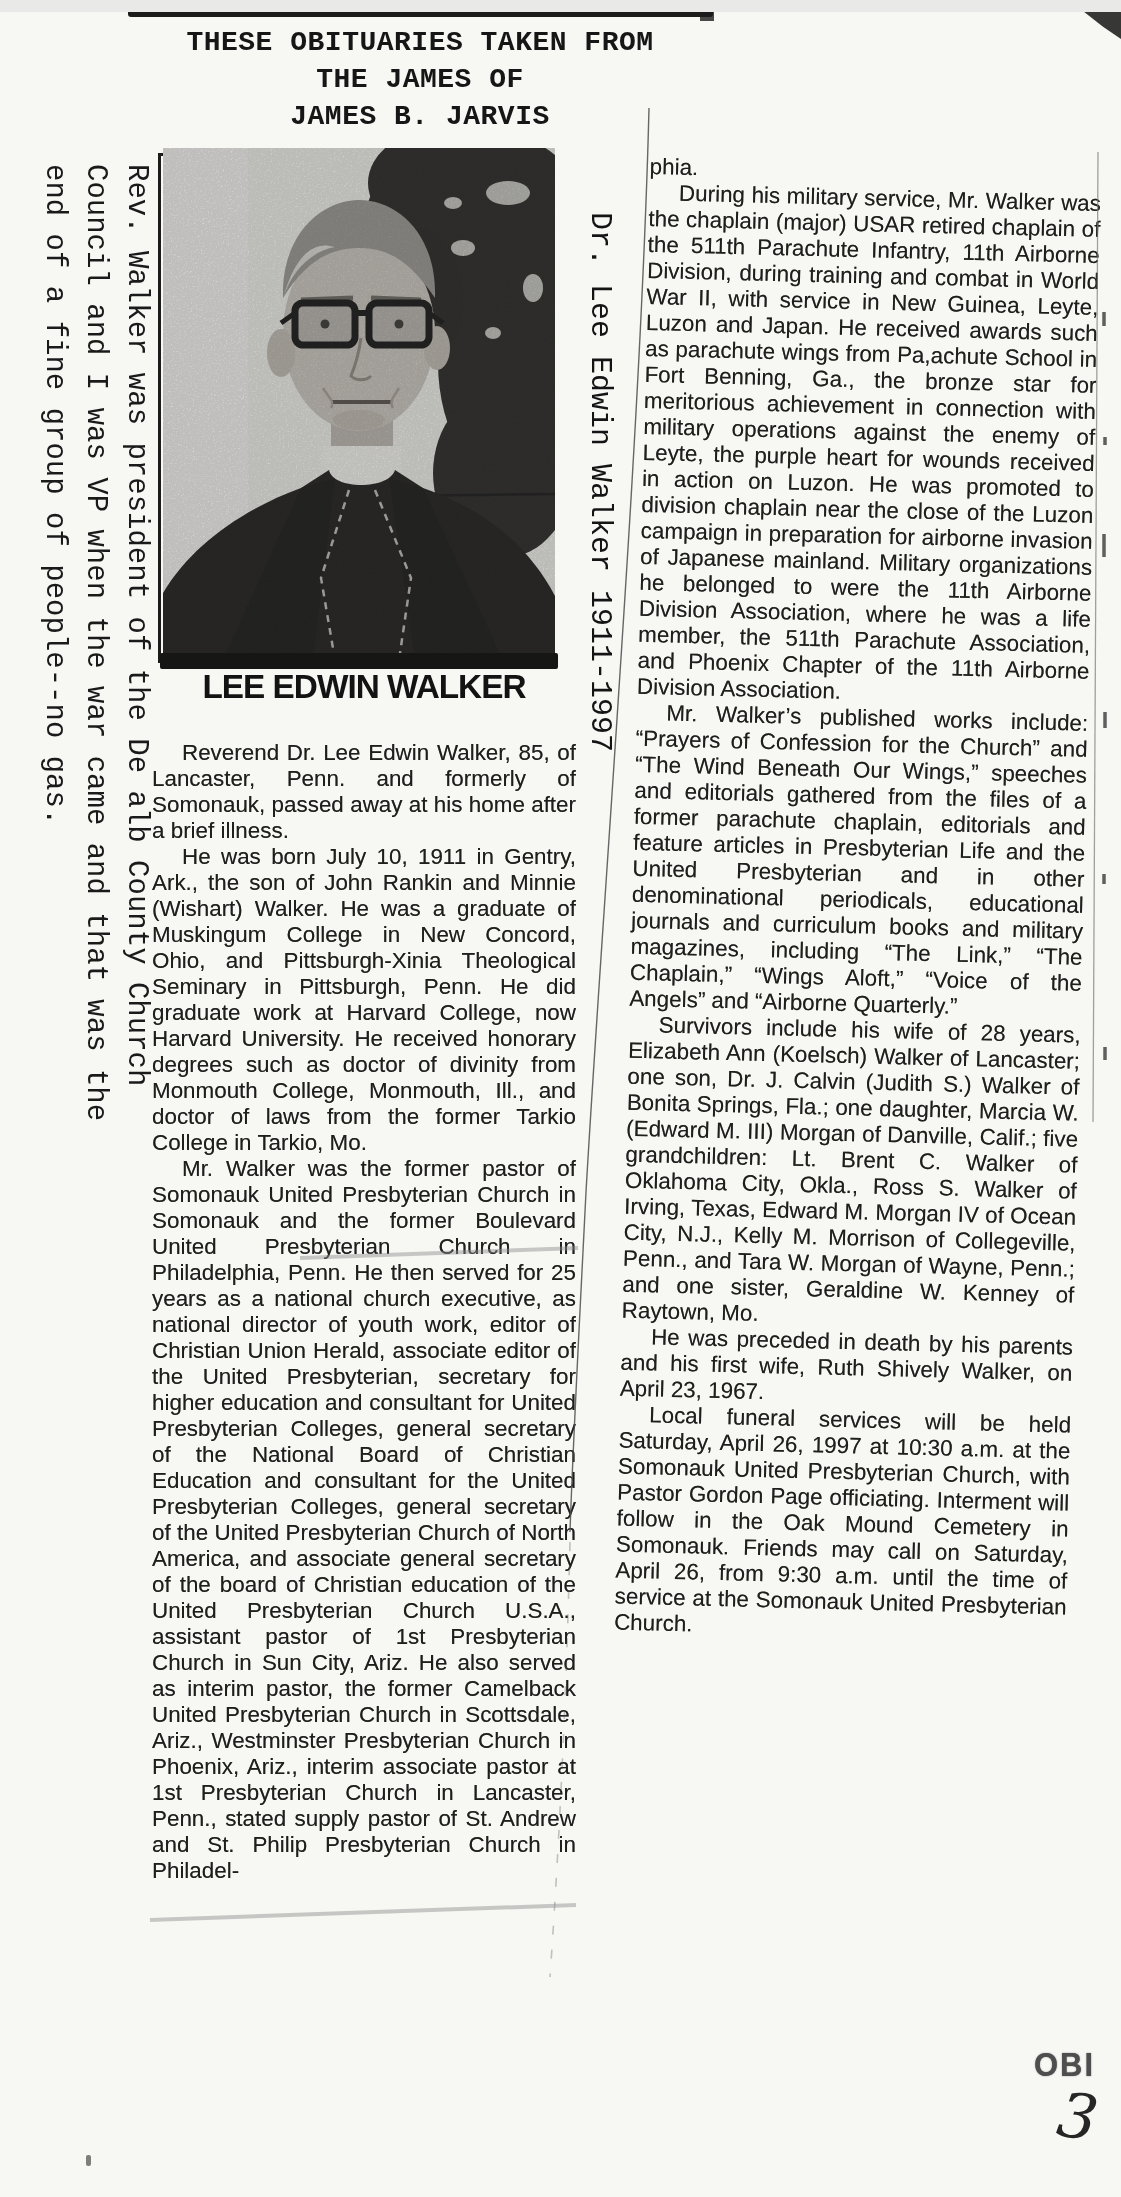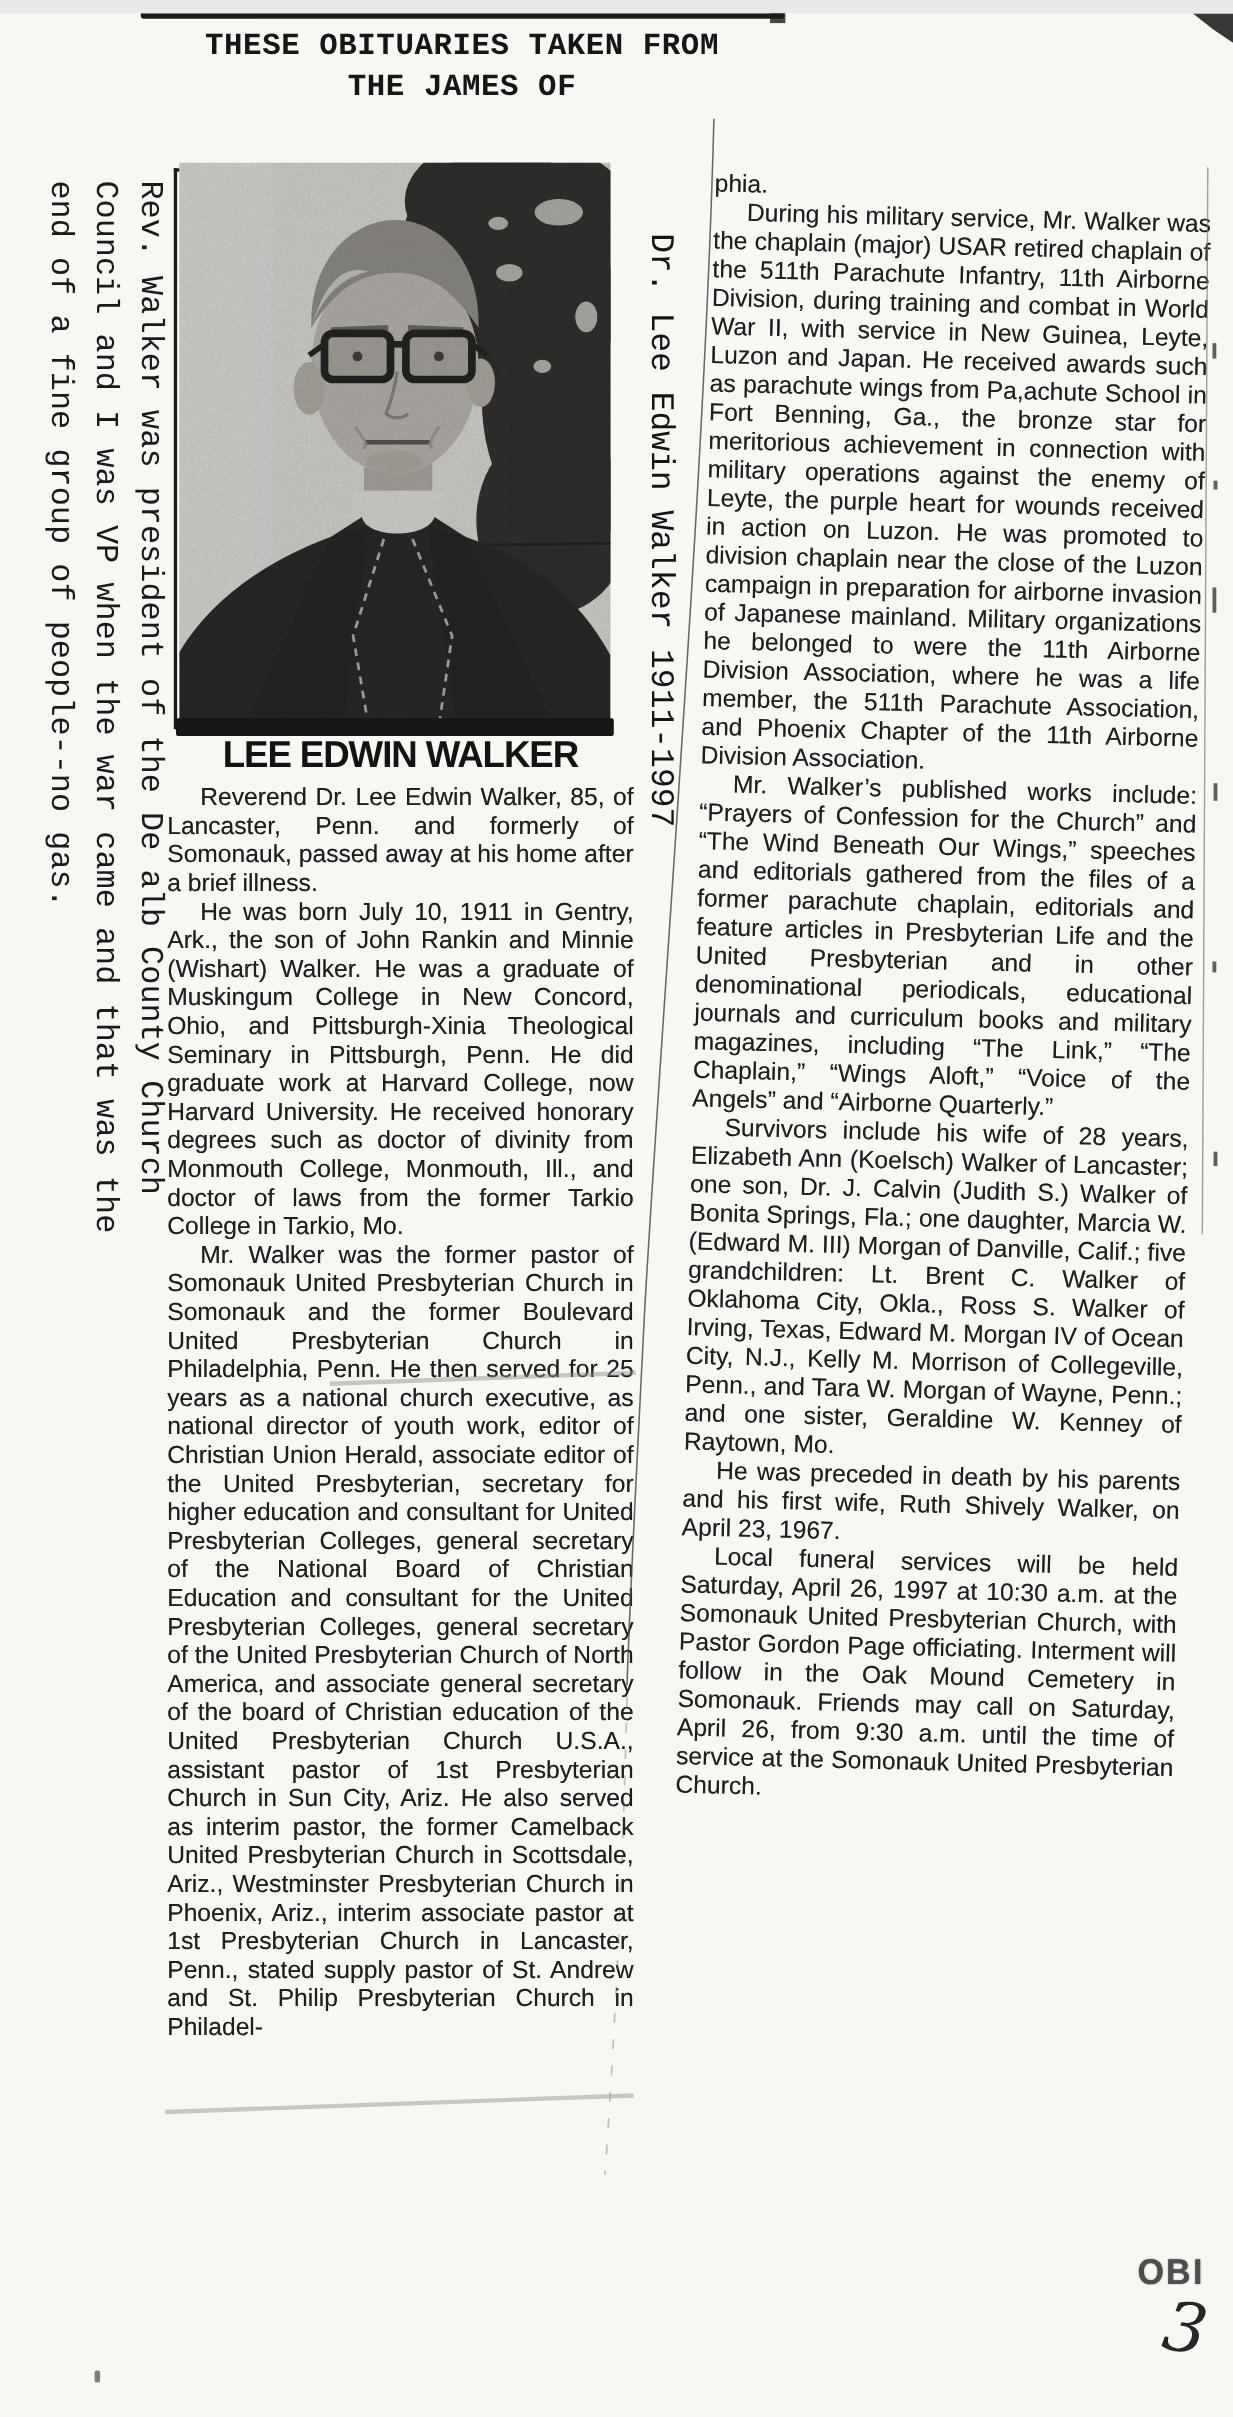--- a/index.html
+++ b/index.html
@@ -46,21 +46,21 @@
     transform:scaleX(.98);
   }
   .col{
     position:absolute;text-align:justify;
     font-size:22.4px;line-height:26px;
     text-shadow:0 0 .5px rgba(20,20,20,.55);
     color:#1e1e1d;
   }
   .col p{margin:0;text-indent:30px;}
   .col p.cont{text-indent:0;}
-  .col-left{left:152px;top:700px;width:424px;height:1390px;}
+  .col-left{left:152px;top:728px;width:424px;height:1390px;}
   .col-right{left:650px;top:142px;width:452px;height:1960px;transform:rotate(1.4deg);transform-origin:top left;}
   
   .creases{position:absolute;left:0;top:0;pointer-events:none;}
   
   .stamp{
     position:absolute;left:1034px;top:2036px;
     font-size:31px;font-weight:bold;letter-spacing:2px;color:#4e4e4e;
     text-shadow:0 0 1.2px rgba(70,70,70,.9);
     transform:scaleY(1.05);
   }
@@ -76,20 +76,21 @@
 <div id="page">
 
   <div class="artifact top-strip"></div>
   <div class="artifact top-strip2"></div>
   <div class="artifact tr-wedge"></div>
   <div class="artifact bl-dot"></div>
 
   <header class="masthead">
     <div>THESE OBITUARIES TAKEN FROM</div>
     <div>THE JAMES OF</div>
+    <div>JAMES B. JARVIS</div>
   </header>
 
   <div class="margin-note">
     <div>Rev. Walker was president of the De alb County Church</div>
     <div>Council and I was VP when the war came and that was the</div>
     <div>end of a fine group of people--no gas.</div>
   </div>
 
   <div class="frame-top"></div>
   <div class="frame-left"></div>

